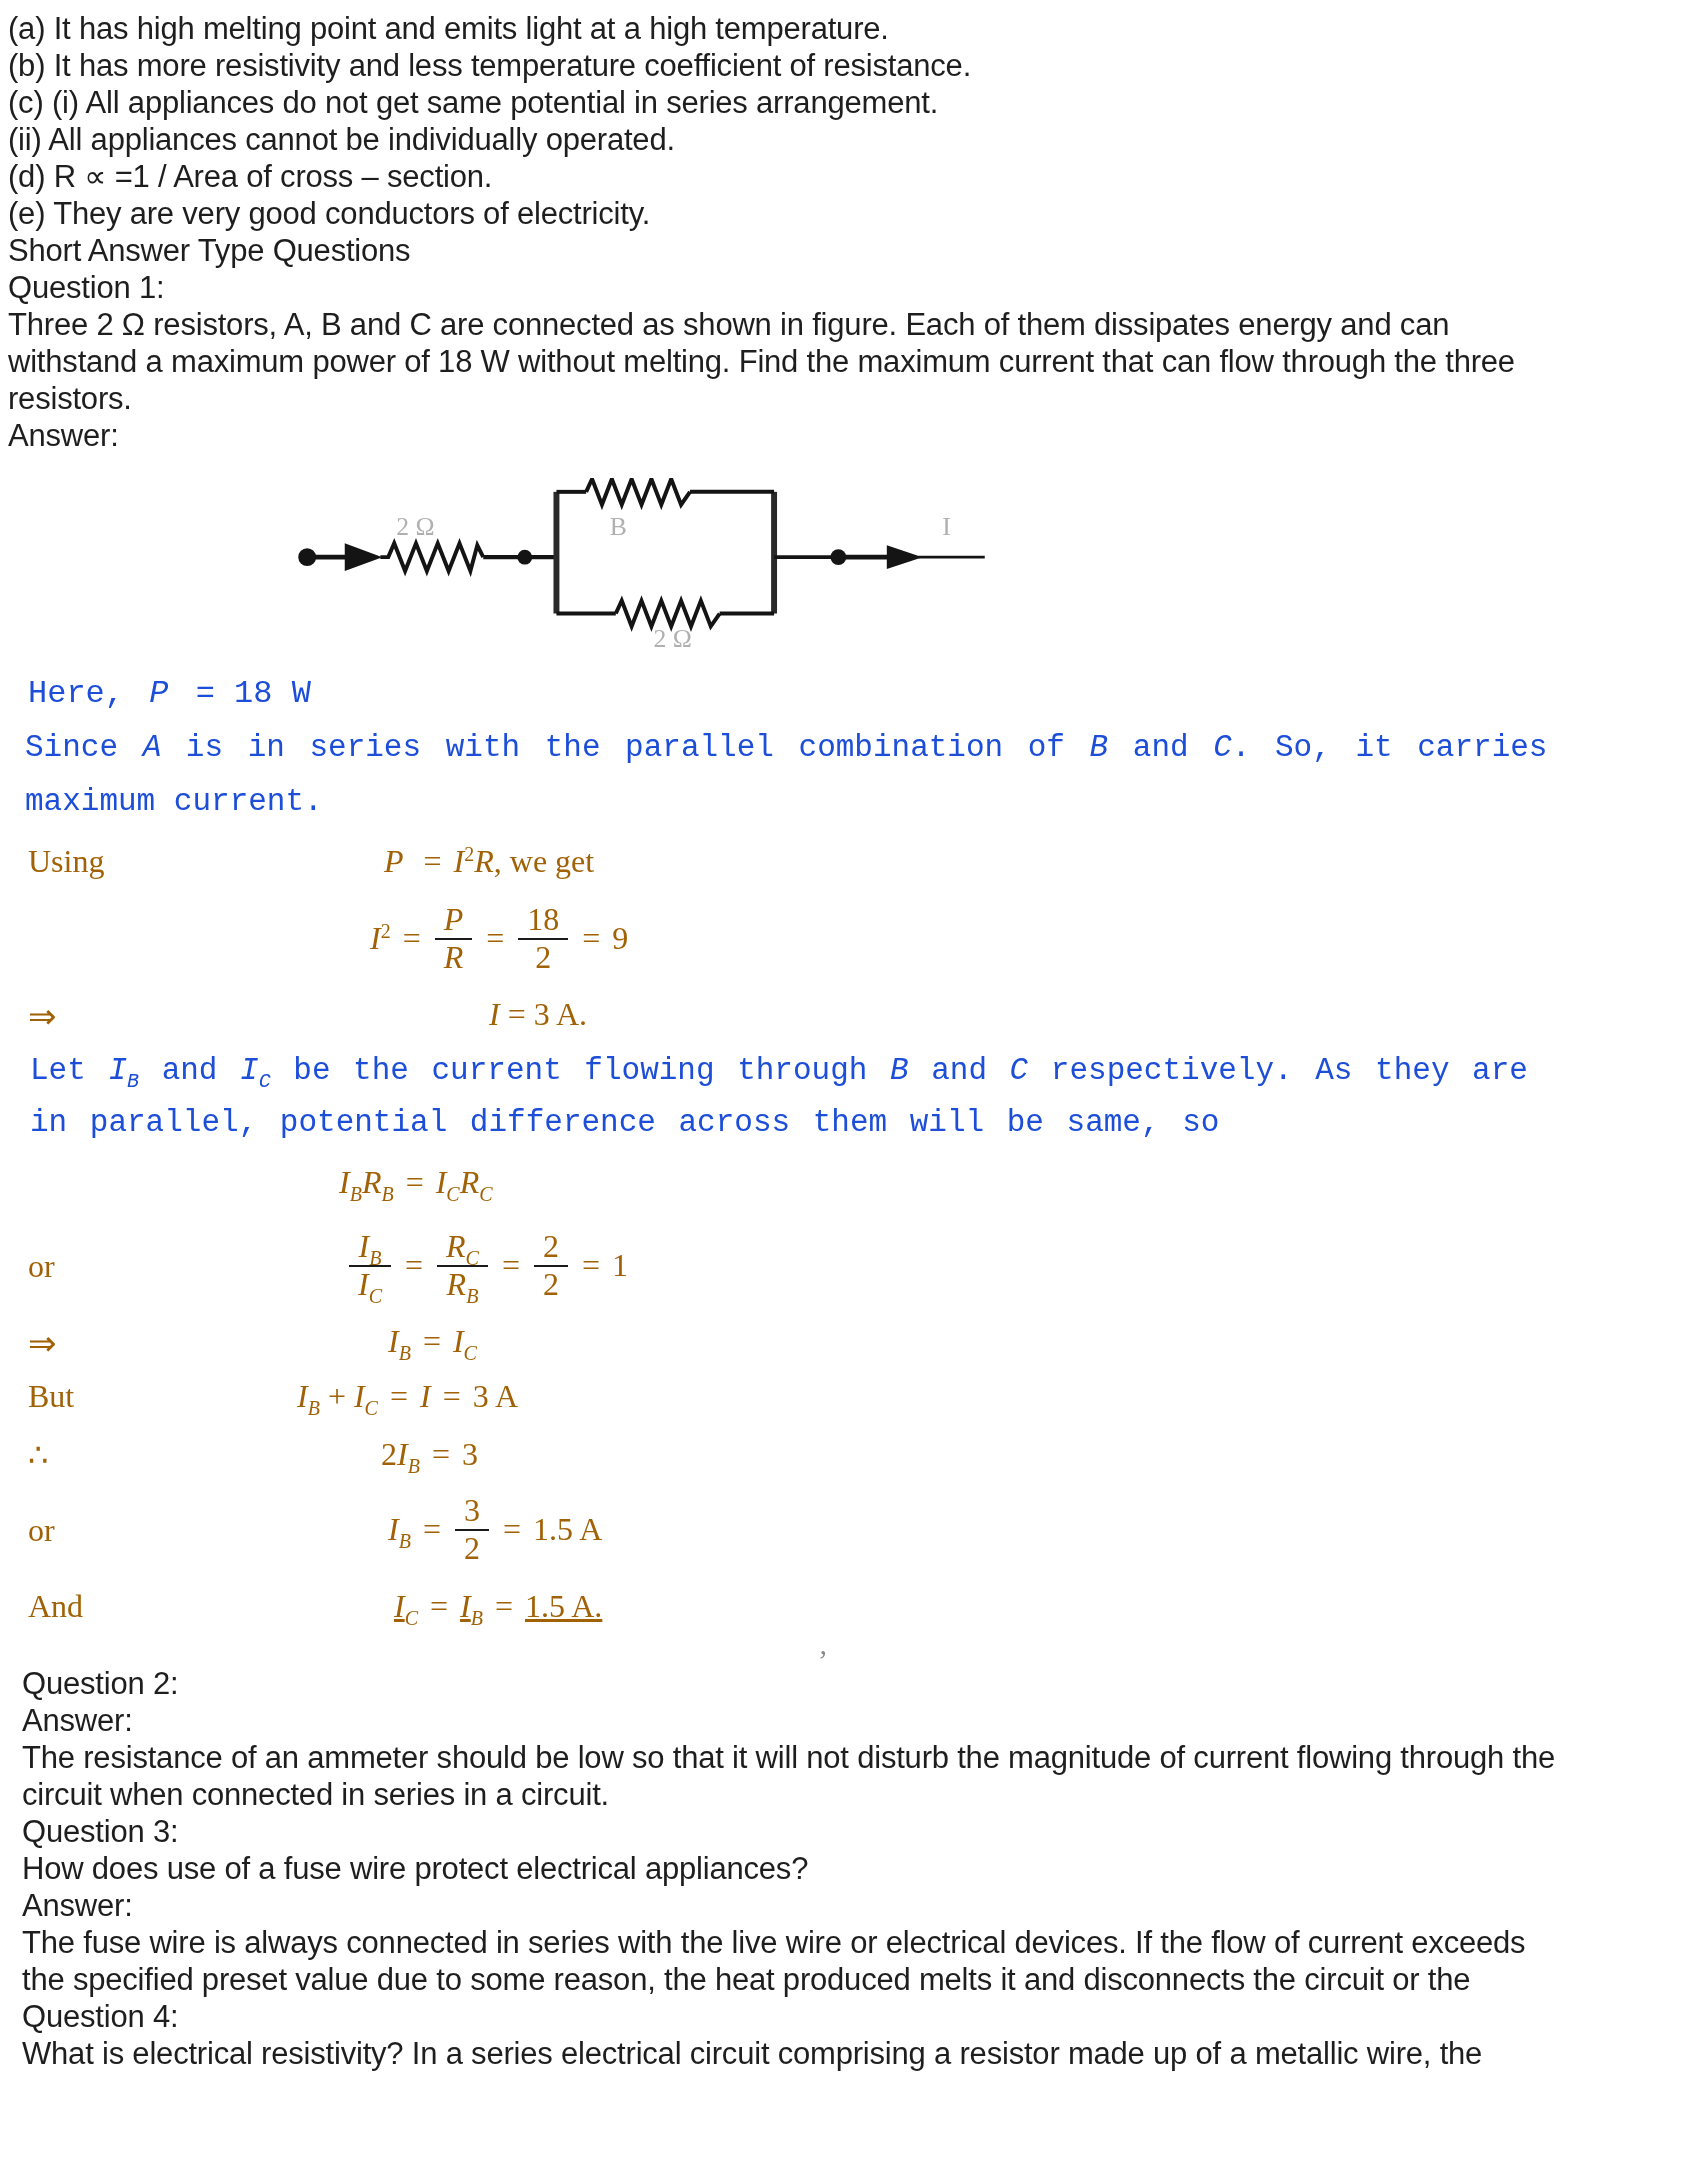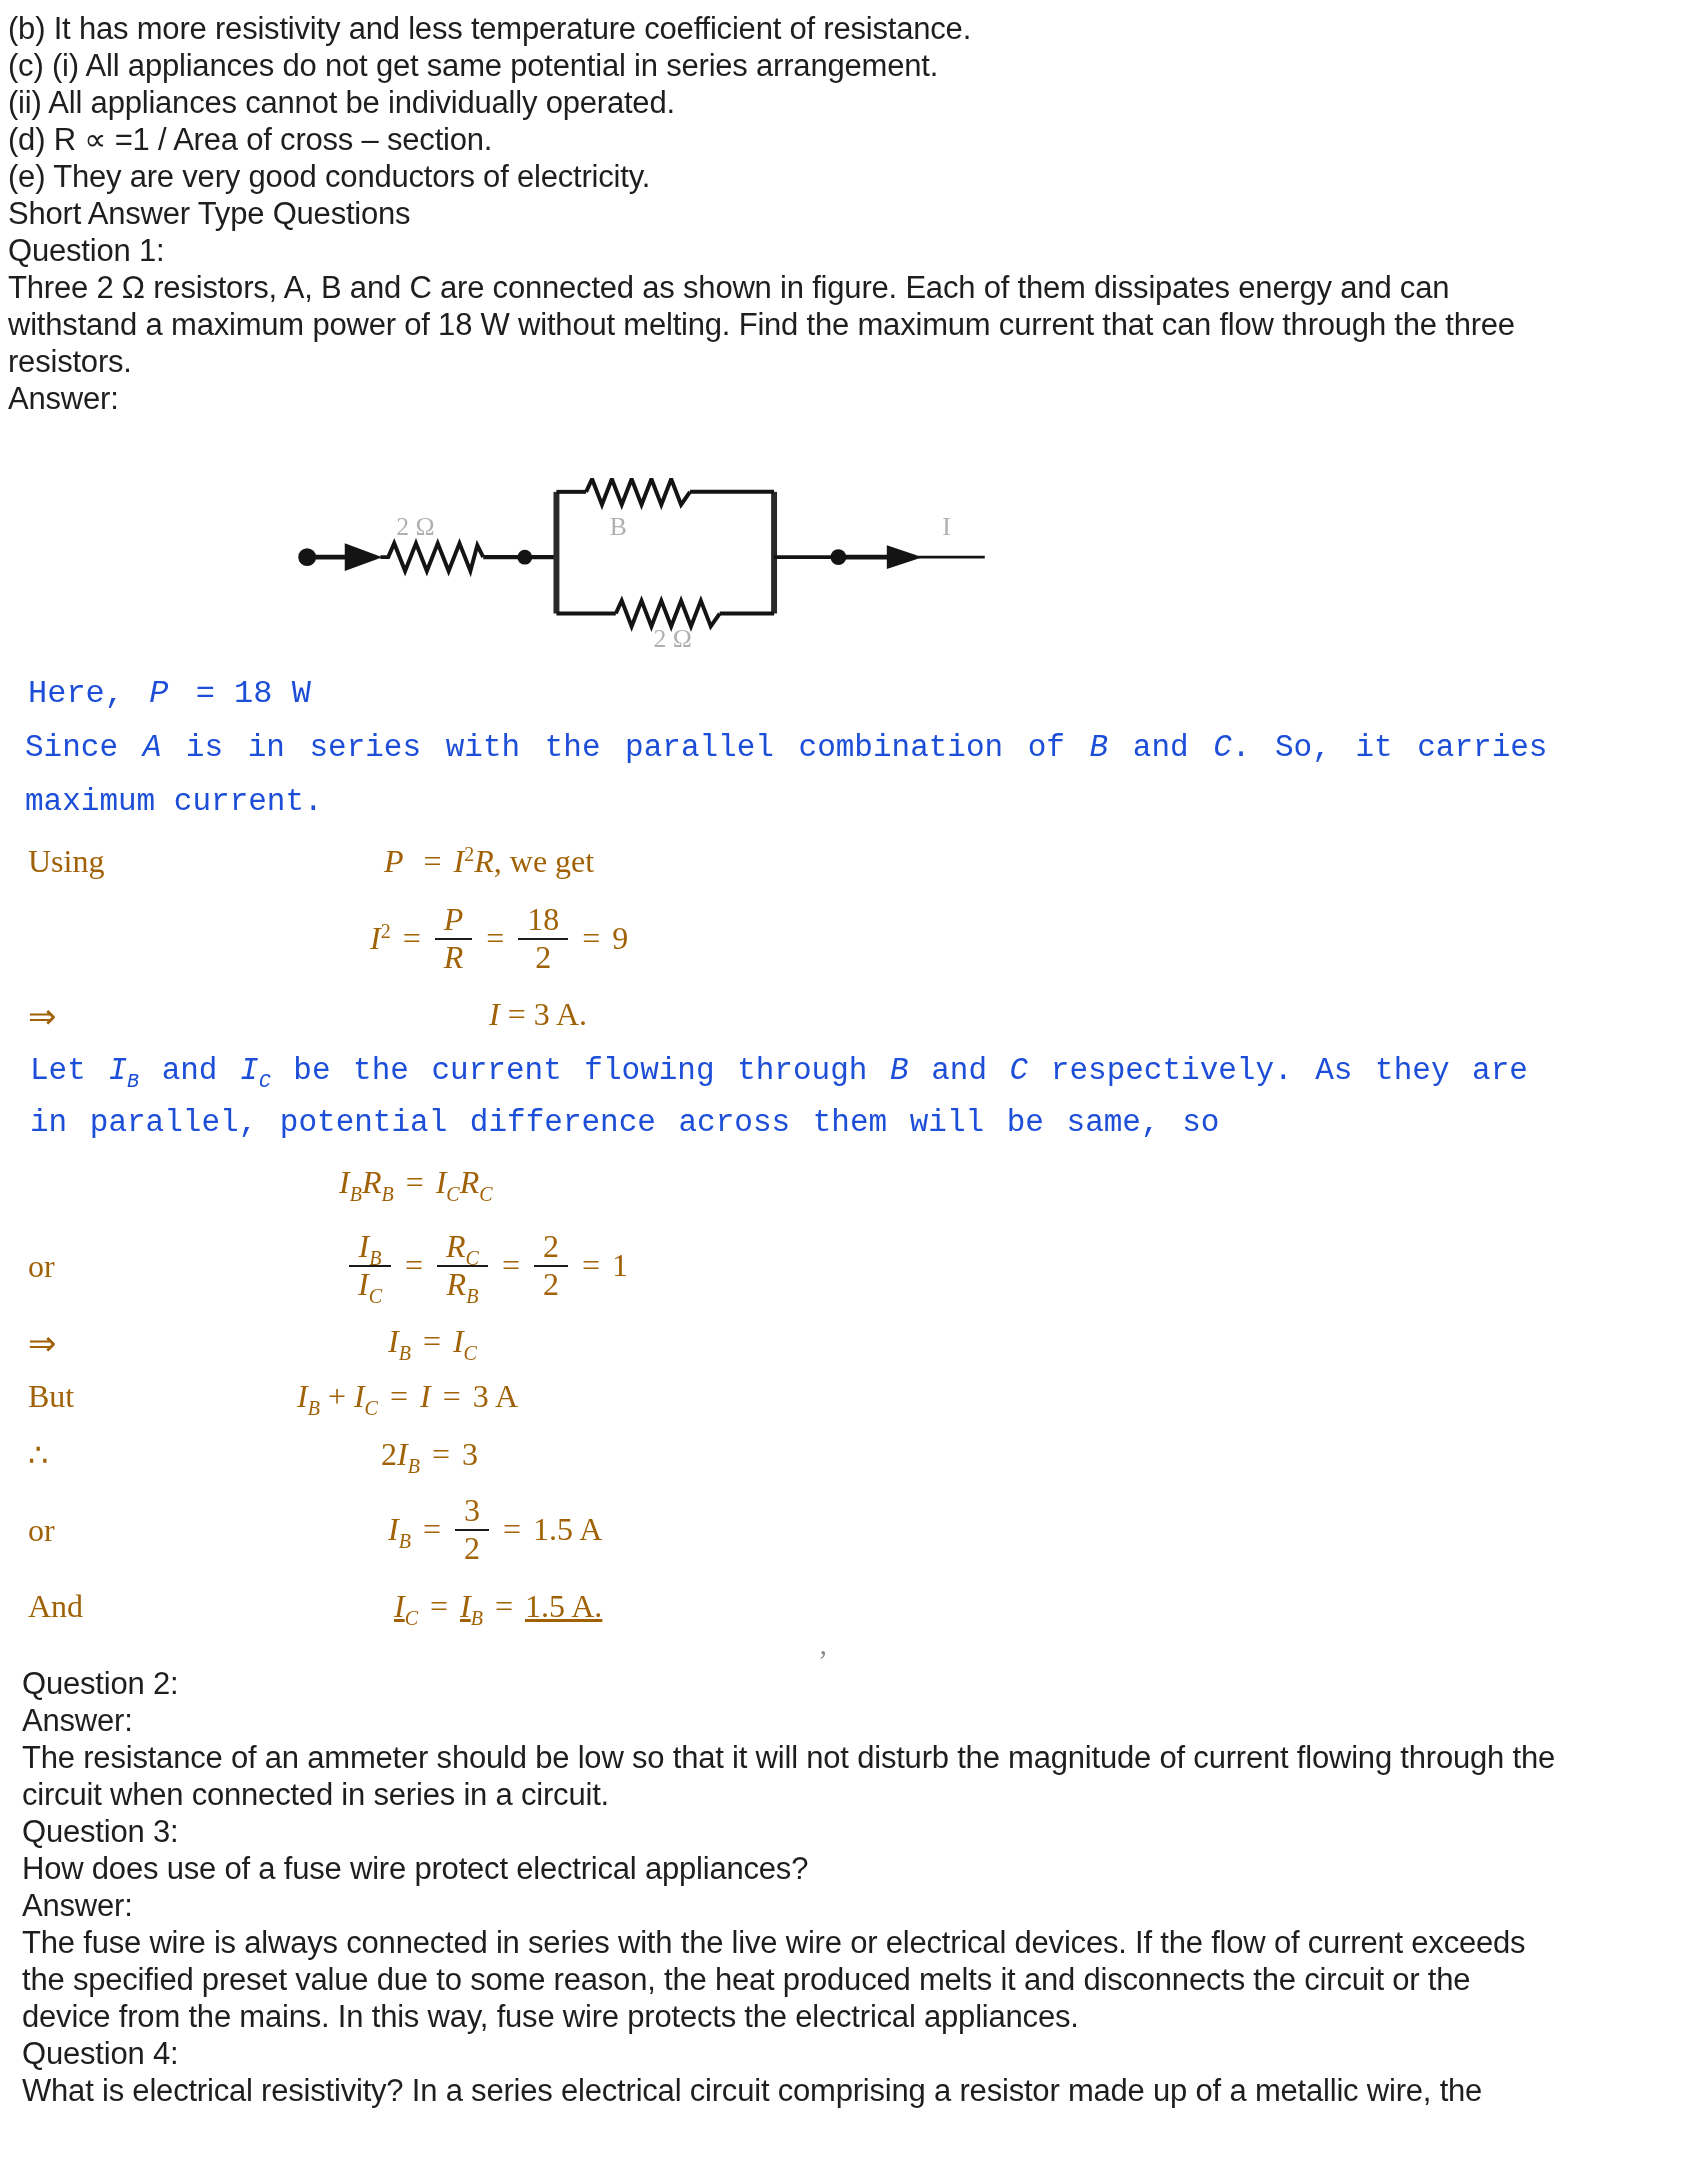--- a/index.html
+++ b/index.html
@@ -38,20 +38,21 @@
   
   .fig{position:absolute;left:297px;top:478px;}
   .figlabel{
     font-family:"Liberation Serif",serif;font-size:26px;fill:#b0b0b0;
   }
 </style>
 </head>
 <body>
 
 <div class="sansblock" style="top:10px;">
+  <div class="sline">(a) It has high melting point and emits light at a high temperature.</div>
   <div class="sline">(b) It has more resistivity and less temperature coefficient of resistance.</div>
   <div class="sline">(c) (i) All appliances do not get same potential in series arrangement.</div>
   <div class="sline">(ii) All appliances cannot be individually operated.</div>
   <div class="sline">(d) R ∝ =1 / Area of cross – section.</div>
   <div class="sline">(e) They are very good conductors of electricity.</div>
   <div class="sline">Short Answer Type Questions</div>
   <div class="sline">Question 1:</div>
   <div class="sline">Three 2 Ω resistors, A, B and C are connected as shown in figure. Each of them dissipates energy and can</div>
   <div class="sline">withstand a maximum power of 18 W without melting. Find the maximum current that can flow through the three</div>
   <div class="sline">resistors.</div>
@@ -214,17 +215,16 @@
 <div class="sansblock" style="top:1665px;margin-left:14px;">
   <div class="sline">Question 2:</div>
   <div class="sline">Answer:</div>
   <div class="sline">The resistance of an ammeter should be low so that it will not disturb the magnitude of current flowing through the</div>
   <div class="sline">circuit when connected in series in a circuit.</div>
   <div class="sline">Question 3:</div>
   <div class="sline">How does use of a fuse wire protect electrical appliances?</div>
   <div class="sline">Answer:</div>
   <div class="sline">The fuse wire is always connected in series with the live wire or electrical devices. If the flow of current exceeds</div>
   <div class="sline">the specified preset value due to some reason, the heat produced melts it and disconnects the circuit or the</div>
-  <div class="sline">device from the mains. In this way, fuse wire protects the electrical appliances.</div>
   <div class="sline">Question 4:</div>
   <div class="sline">What is electrical resistivity? In a series electrical circuit comprising a resistor made up of a metallic wire, the</div>
 </div>
 
 
 </body></html>

